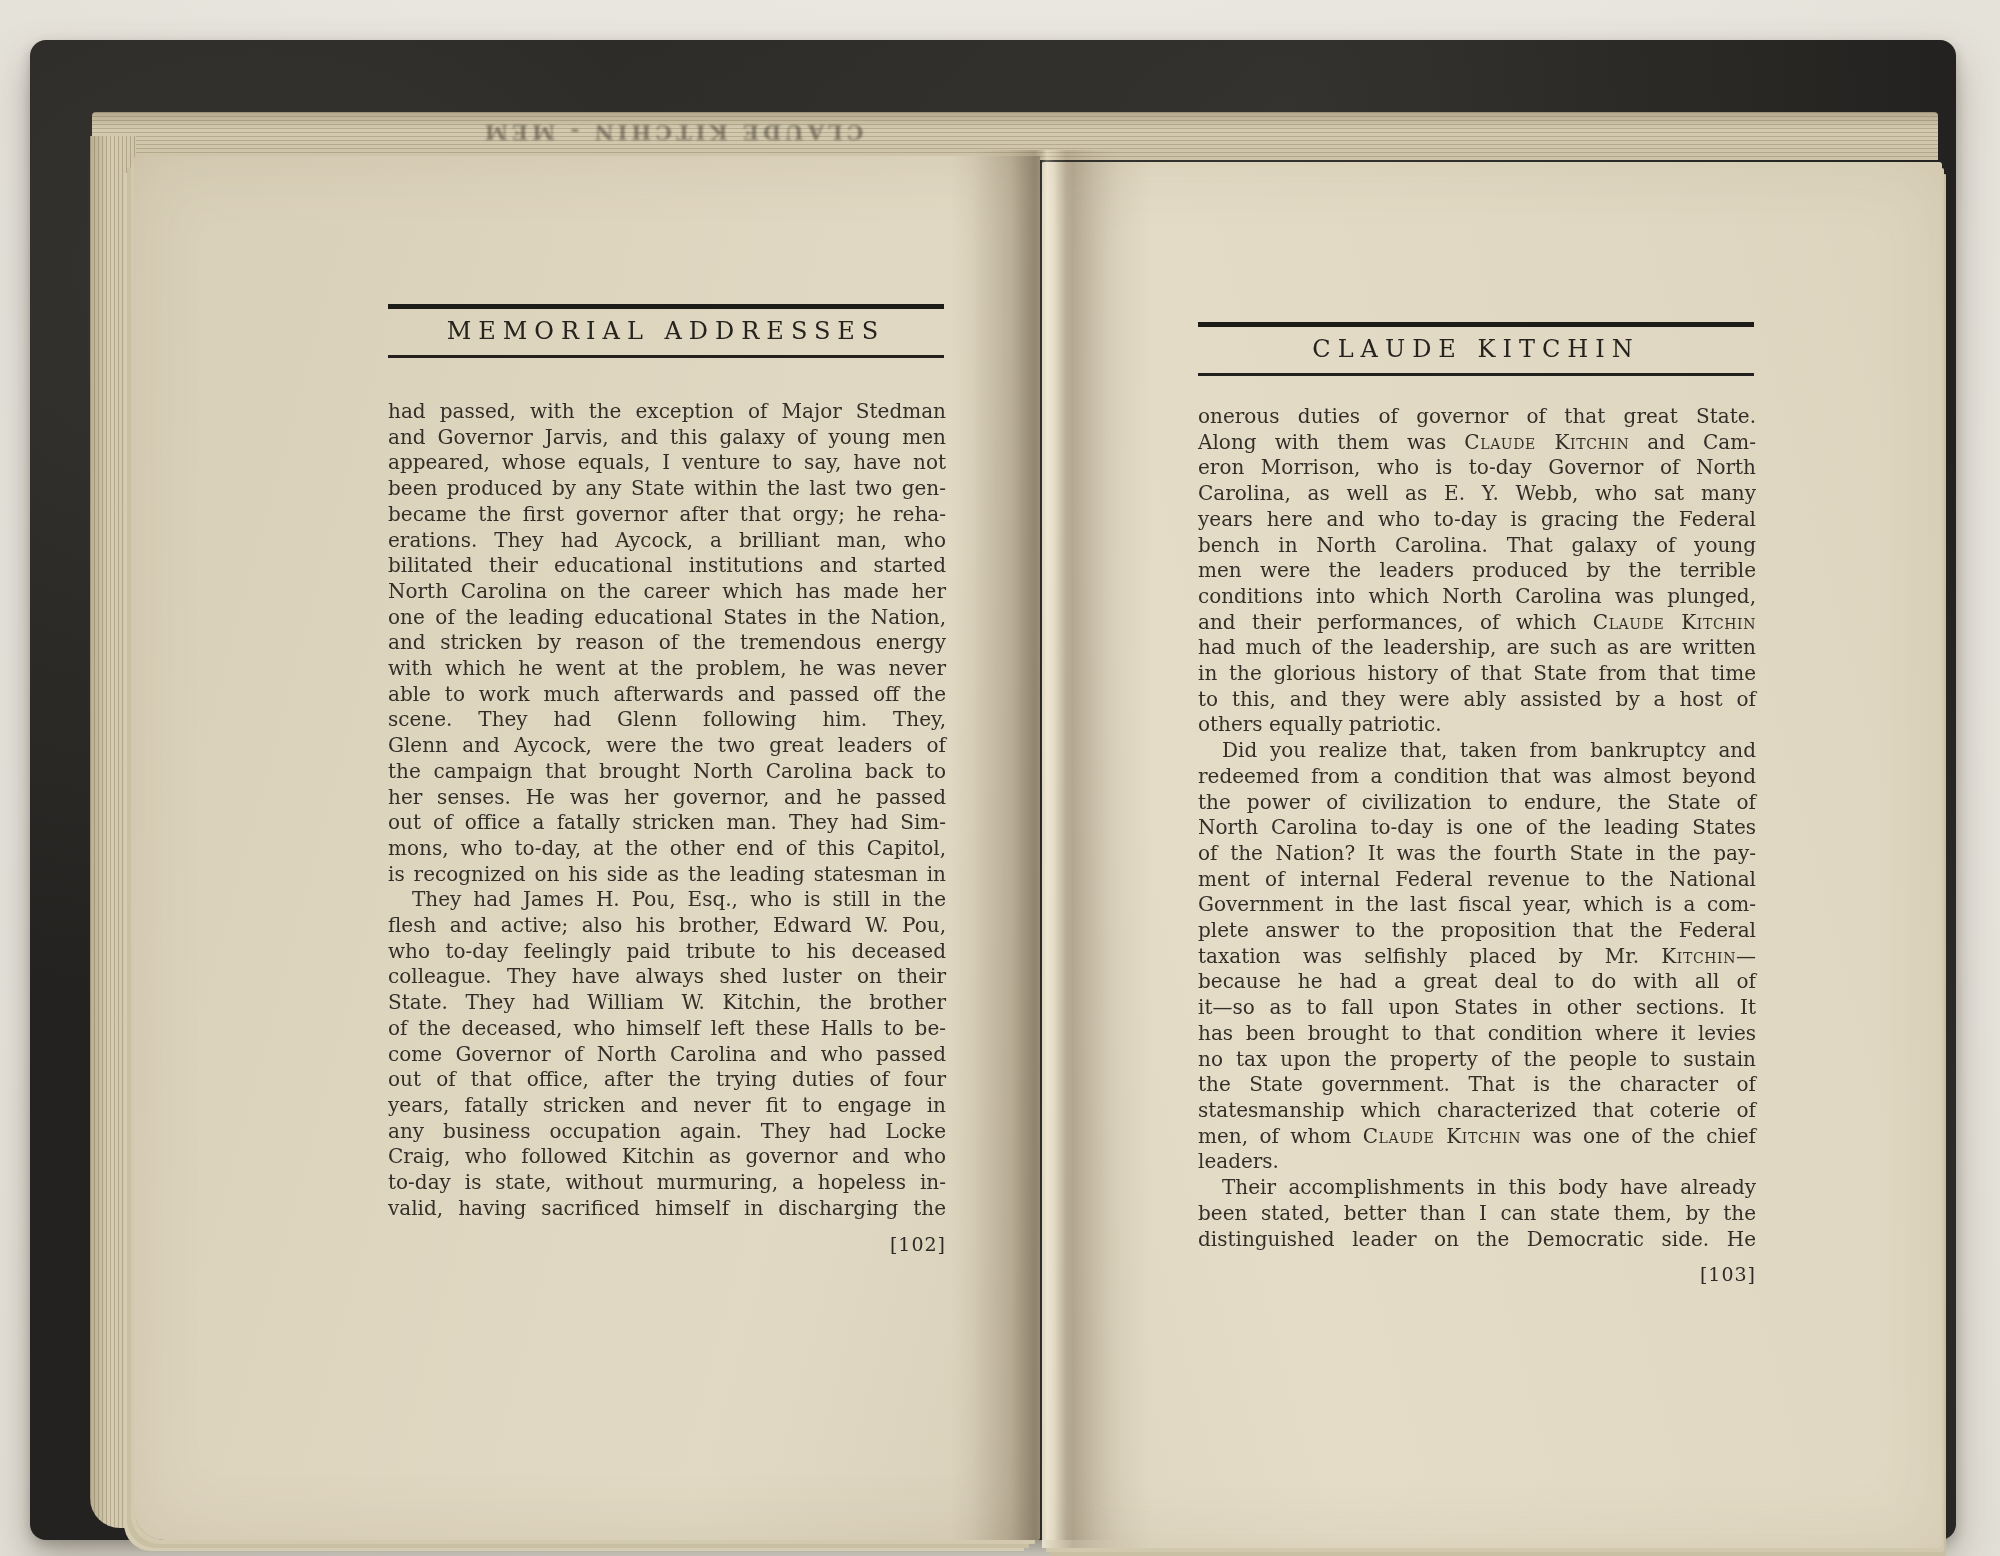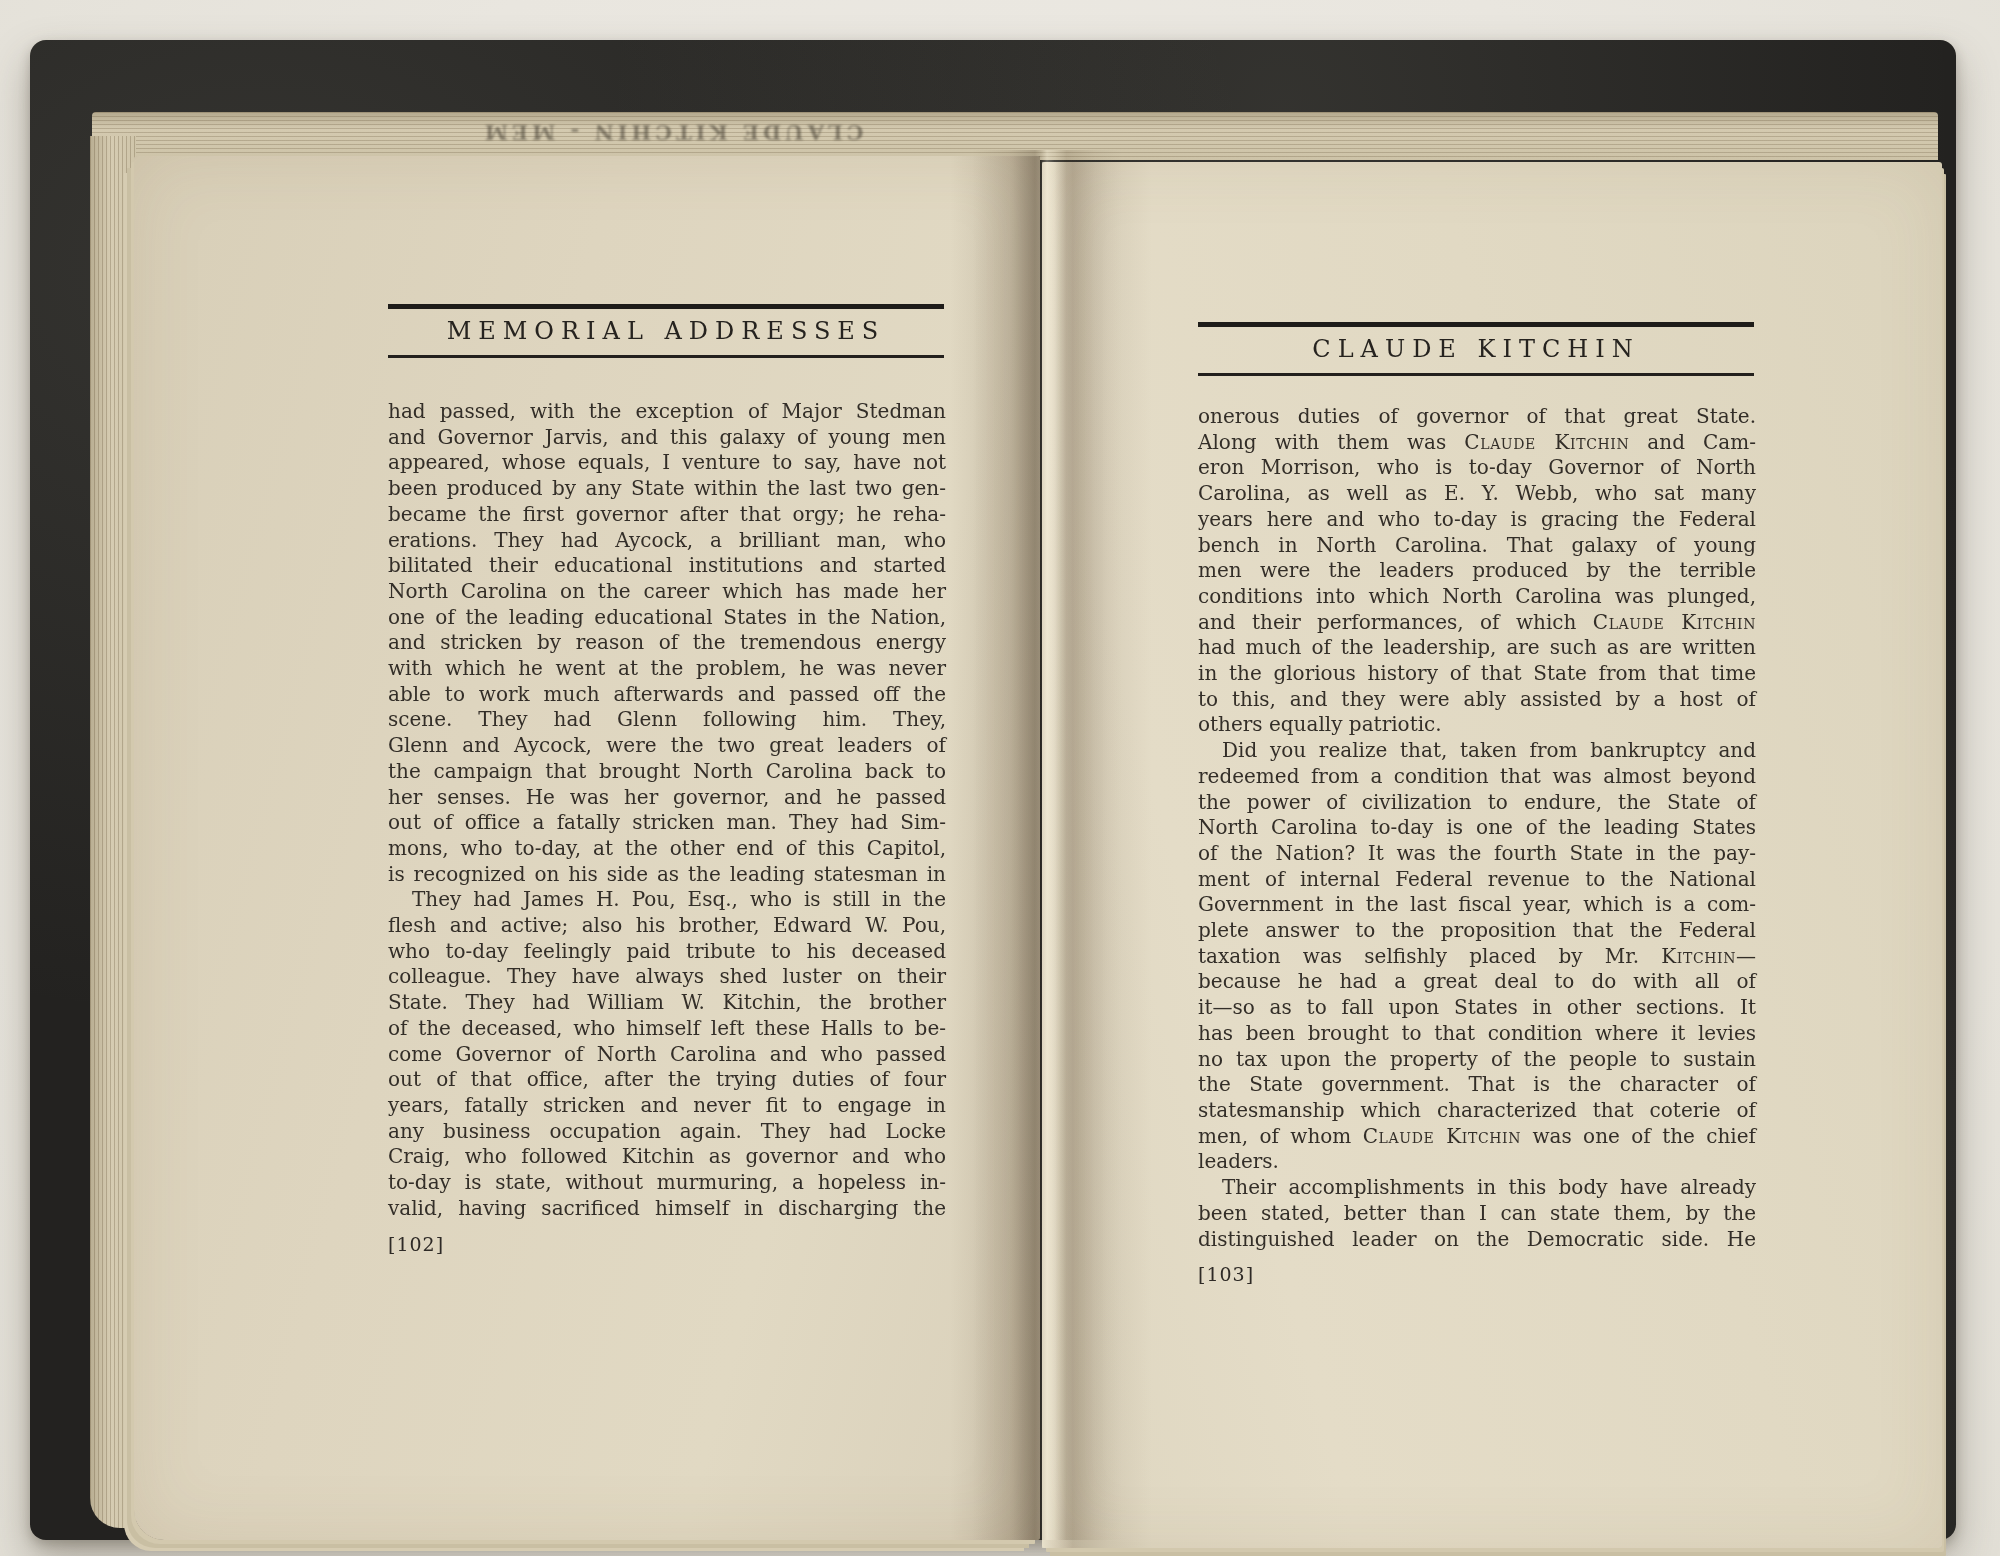--- a/index.html
+++ b/index.html
@@ -73,21 +73,21 @@
   .rule-thin{height:3px;background:#23201d;margin-top:46px;}
   .head-title{
     position:absolute;left:0;top:13px;width:100%;text-align:center;
     font-size:24px;letter-spacing:7px;color:#26231f;
   }
   .body-text{position:absolute;width:558px;font-size:20px;line-height:25.7px;color:#332e28;}
   .line{text-align:justify;text-align-last:justify;white-space:normal;}
   .line.end{text-align-last:left;}
   .line.indent{text-indent:24px;}
   .sc{font-variant:small-caps;letter-spacing:.6px;}
-  .folio{margin-top:10px;text-align:left;font-size:19px;color:#2e2a26;letter-spacing:1px;}
+  .folio{margin-top:10px;text-align:right;font-size:19px;color:#2e2a26;letter-spacing:1px;}
   .gutter{
     position:absolute;left:942px;top:110px;width:150px;height:1390px;pointer-events:none;
     background:linear-gradient(to right,
       rgba(80,60,35,0) 0%, rgba(80,60,35,.10) 25%, rgba(60,44,24,.24) 42%,
       rgba(60,44,24,.10) 46%, rgba(255,248,228,.30) 50%, rgba(255,248,228,.10) 55%,
       rgba(80,60,35,.16) 63%, rgba(80,60,35,.05) 82%, rgba(80,60,35,0) 100%);
   }
 </style>
 </head>
 <body>

